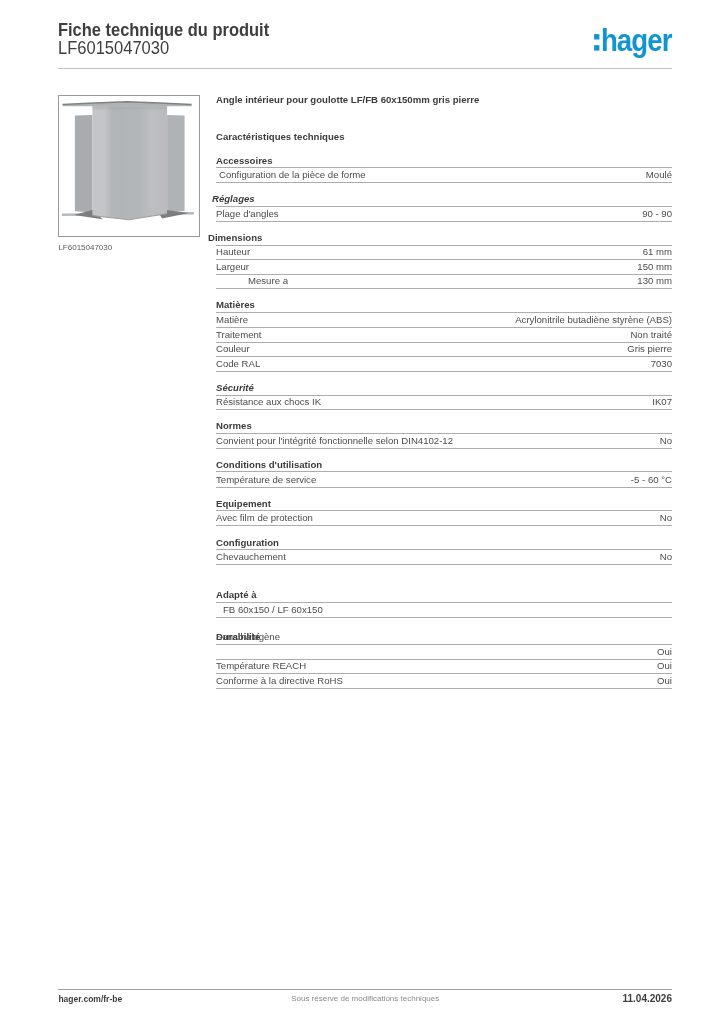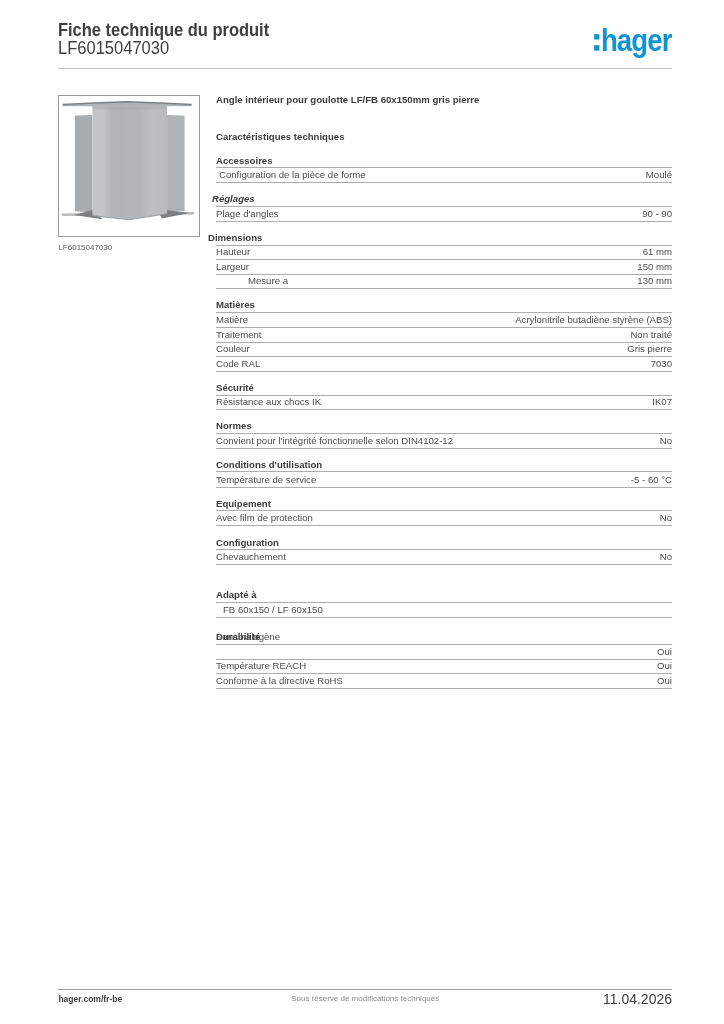--- a/index.html
+++ b/index.html
@@ -69,21 +69,21 @@
 <div class="ln" style="left:216.0px;top:327.1px;width:456px;"></div>
 <div class="t lbl" style="left:216.0px;top:328.7px;">Traitement</div>
 <div class="val" style="position:absolute;right:52px;top:328.7px;white-space:nowrap;">Non traité</div>
 <div class="ln" style="left:216.0px;top:341.8px;width:456px;"></div>
 <div class="t lbl" style="left:216.0px;top:343.1px;">Couleur</div>
 <div class="val" style="position:absolute;right:52px;top:343.1px;white-space:nowrap;">Gris pierre</div>
 <div class="ln" style="left:216.0px;top:356.2px;width:456px;"></div>
 <div class="t lbl" style="left:216.0px;top:357.6px;">Code RAL</div>
 <div class="val" style="position:absolute;right:52px;top:357.6px;white-space:nowrap;">7030</div>
 <div class="ln" style="left:216.0px;top:370.7px;width:456px;"></div>
-<div class="t hdr" style="left:216.0px;top:382.2px;">Sécurité</div>
+<div class="t hdr" style="left:216.0px;top:382.2px;font-style:italic;">Sécurité</div>
 <div class="ln" style="left:216.0px;top:395.0px;width:456px;"></div>
 <div class="t lbl" style="left:216.0px;top:396.1px;">Résistance aux chocs IK</div>
 <div class="val" style="position:absolute;right:52px;top:396.1px;white-space:nowrap;">IK07</div>
 <div class="ln" style="left:216.0px;top:409.2px;width:456px;"></div>
 <div class="t hdr" style="left:216.0px;top:420.4px;">Normes</div>
 <div class="ln" style="left:216.0px;top:433.2px;width:456px;"></div>
 <div class="t lbl" style="left:216.0px;top:434.8px;">Convient pour l'intégrité fonctionnelle selon DIN4102-12</div>
 <div class="val" style="position:absolute;right:52px;top:434.8px;white-space:nowrap;">No</div>
 <div class="ln" style="left:216.0px;top:447.9px;width:456px;"></div>
 <div class="t hdr" style="left:216.0px;top:458.6px;">Conditions d'utilisation</div>
@@ -112,12 +112,12 @@
 <div class="ln" style="left:216.0px;top:658.6px;width:456px;"></div>
 <div class="t lbl" style="left:216.0px;top:660.1px;">Température REACH</div>
 <div class="val" style="position:absolute;right:52px;top:660.1px;white-space:nowrap;">Oui</div>
 <div class="ln" style="left:216.0px;top:673.2px;width:456px;"></div>
 <div class="t lbl" style="left:216.0px;top:674.8px;">Conforme à la directive RoHS</div>
 <div class="val" style="position:absolute;right:52px;top:674.8px;white-space:nowrap;">Oui</div>
 <div class="ln" style="left:216.0px;top:687.9px;width:456px;"></div>
 <div class="ln" style="left:58.4px;top:988.7px;width:613.6px;background:#9e9e9e;"></div>
 <div class="t" style="left:58.4px;top:993.9px;font-size:8.5px;line-height:10px;font-weight:bold;color:#3d3d3c;">hager.com/fr-be</div>
 <div class="t" style="left:58.4px;top:993.7px;width:613.6px;font-size:8px;line-height:10px;color:#8a8a8a;text-align:center;">Sous réserve de modifications techniques</div>
-<div class="t" style="right:52px;top:993.9px;font-size:14px;line-height:10px;font-weight:normal;color:#3d3d3c;">11.04.2026</div>
+<div class="t" style="right:52px;top:993.9px;font-size:10px;line-height:10px;font-weight:bold;color:#3d3d3c;">11.04.2026</div>
 </body></html>

